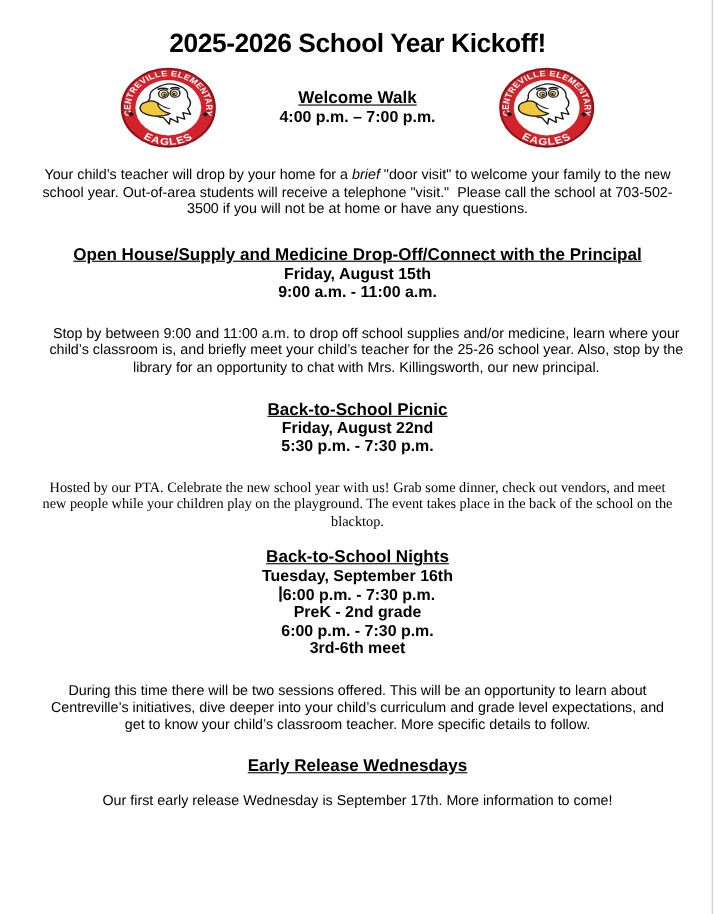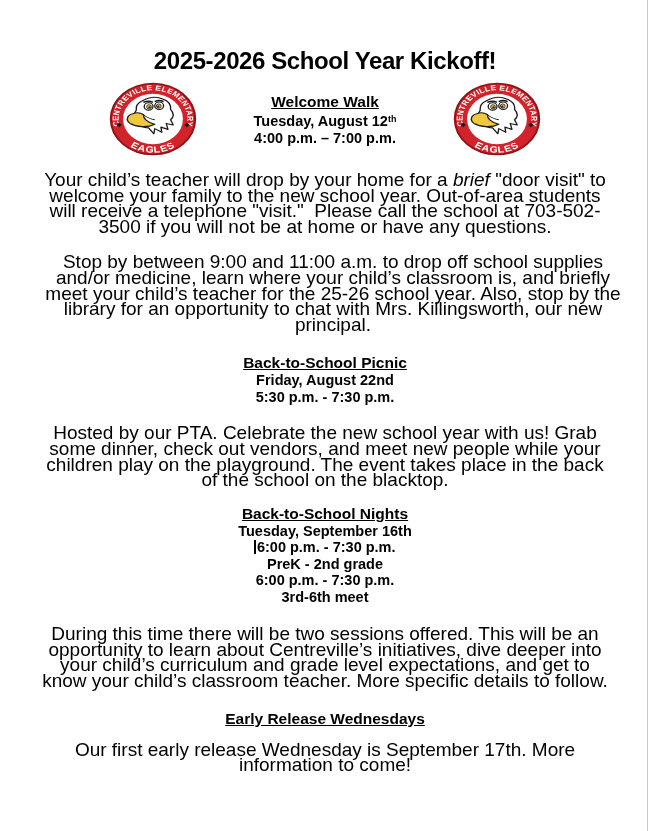--- a/index.html
+++ b/index.html
@@ -5,55 +5,55 @@
   html,body{margin:0;padding:0;background:#fff;}
   .doc{
     position:relative;
     width:650px;height:831px;
     background:#ffffff;color:#000;
     font-family:"Liberation Sans","DejaVu Sans",sans-serif;
     overflow:hidden;
   }
   .page-edge{position:absolute;top:0;right:2px;width:1px;height:831px;background:#c9c9c9;}
   .title{
-    margin:0;padding-top:45px;
+    margin:0;padding-top:24px;
     font-size:24px;line-height:32px;font-weight:bold;
     letter-spacing:-0.4px;text-align:center;
   }
   .logo-row{
     margin-top:5px;
     display:flex;align-items:center;justify-content:center;
   }
   .logo{width:88px;height:74px;flex:0 0 auto;}
   .welcome-block{width:228px;margin:0 14px;text-align:center;}
   .event-heading{
     font-weight:bold;font-size:15.5px;line-height:19px;
     text-align:center;margin:0;
   }
   .event-heading span{text-decoration:underline;text-align:right;}
   .big-heading{font-size:15.5px;line-height:20px;}
   .bold-line{
     font-weight:bold;font-size:14.5px;line-height:16.5px;
     text-align:center;margin:0;
   }
   .body-text{
-    font-size:19px;line-height:15.6px;text-align:center;
+    font-size:13px;line-height:15.6px;text-align:center;
     max-width:578px;margin:0 auto;
   }
   .sup{font-size:9px;vertical-align:4px;font-weight:bold;}
   .ital{font-style:italic;}
   .caret{
     display:inline-block;width:1.5px;height:14px;
     background:#000;vertical-align:-2px;margin-right:1px;
   }
   .mt-para1{margin-top:16px;}
   .mt-open{margin-top:24px;}
   .mt-para2{margin-top:20px;margin-left:44px;}
   .mt-picnic{margin-top:21px;}
-  .mt-para3{margin-top:20px;}
+  .mt-para3{margin-top:20px;font-family:Liberation Serif, serif;}
   .mt-nights{margin-top:16px;}
   .mt-session2{margin-top:16px;}
   .mt-para4{margin-top:21px;}
   .mt-early{margin-top:20px;}
   .mt-final{margin-top:14px;}
 </style>
 </head>
 <body>
 
 <div class="doc">
@@ -88,21 +88,20 @@
         <circle cx="56.5" cy="32.5" r="2.8" fill="#f0c83c" stroke-width="1"></circle>
         <circle cx="46" cy="34" r="1.3" fill="#1a1a1a" stroke="none"></circle>
         <circle cx="56" cy="33" r="1.3" fill="#1a1a1a" stroke="none"></circle>
         <path d="M 39,27.5 Q 45,24.5 50,27.5" fill="none" stroke-width="2"></path>
         <path d="M 52,26.5 Q 57,23.5 62,26.5" fill="none" stroke-width="2"></path>
       </g>
     </svg>
 
     <div class="welcome-block">
       <p class="event-heading"><span>Welcome Walk</span></p>
-      <p class="bold-line"><span>Tuesday, August 12</span><span class="sup">th</span></p>
       <p class="bold-line">4:00 p.m. – 7:00 p.m.</p>
     </div>
 
     <svg class="logo" viewBox="0 0 100 100" preserveAspectRatio="none">
       <circle cx="50" cy="50" r="48" fill="#d2232a" stroke="#8e1218" stroke-width="2.2"></circle>
       <circle cx="50" cy="50" r="34" fill="#ffffff"></circle>
       <defs>
         <path id="arcTopR" d="M 12.9,62.1 A 39,39 0 1 1 87.1,62.1" fill="none"></path>
         <path id="arcBotR" d="M 9.8,71.4 A 45.5,45.5 0 0 0 90.2,71.4" fill="none"></path>
       </defs>
@@ -125,20 +124,25 @@
         <circle cx="46" cy="34" r="1.3" fill="#1a1a1a" stroke="none"></circle>
         <circle cx="56" cy="33" r="1.3" fill="#1a1a1a" stroke="none"></circle>
         <path d="M 39,27.5 Q 45,24.5 50,27.5" fill="none" stroke-width="2"></path>
         <path d="M 52,26.5 Q 57,23.5 62,26.5" fill="none" stroke-width="2"></path>
       </g>
     </svg>
   </div>
 
   <p class="body-text mt-para1"><span>Your child’s teacher will drop by your home for a </span><span class="ital">brief</span><span> "door visit" to welcome your family to the new school year. Out-of-area students will receive a telephone "visit."&nbsp; Please call the school at 703-502-3500 if you will not be at home or have any questions.</span></p>
 
+  <div class="mt-open">
+    <p class="event-heading big-heading"><span>Open House/Supply and Medicine Drop-Off/Connect with the Principal</span></p>
+    <p class="bold-line">Friday, August 15th</p>
+    <p class="bold-line">9:00 a.m. - 11:00 a.m.</p>
+  </div>
   <p class="body-text mt-para2">Stop by between 9:00 and 11:00 a.m. to drop off school supplies and/or medicine, learn where your child’s classroom is, and briefly meet your child’s teacher for the 25-26 school year. Also, stop by the library for an opportunity to chat with Mrs. Killingsworth, our new principal.</p>
 
   <div class="mt-picnic">
     <p class="event-heading"><span>Back-to-School Picnic</span></p>
     <p class="bold-line">Friday, August 22nd</p>
     <p class="bold-line">5:30 p.m. - 7:30 p.m.</p>
   </div>
   <p class="body-text mt-para3">Hosted by our PTA. Celebrate the new school year with us! Grab some dinner, check out vendors, and meet new people while your children play on the playground. The event takes place in the back of the school on the blacktop.</p>
 
   <div class="mt-nights">

